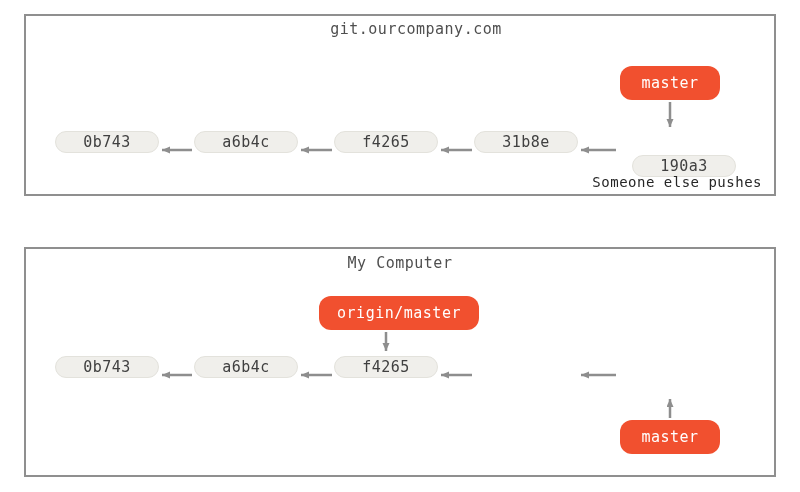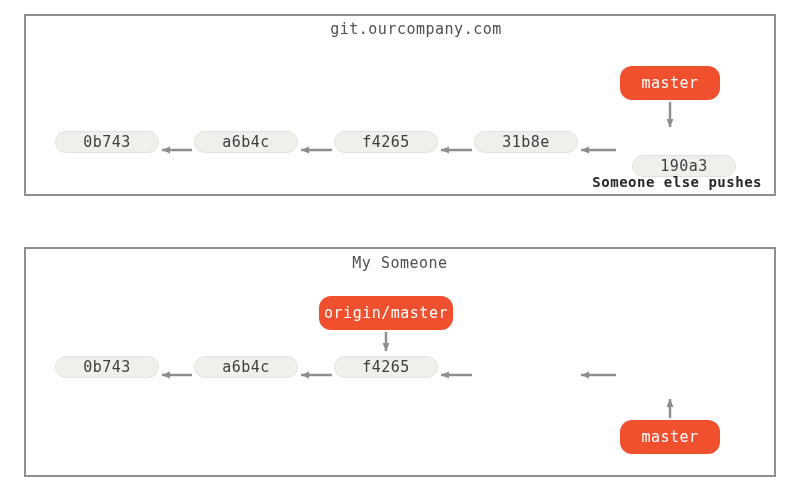--- a/index.html
+++ b/index.html
@@ -62,21 +62,21 @@
     display: flex;
     align-items: center;
     justify-content: center;
     font-size: 15px;
     letter-spacing: 0.5px;
     border-radius: 12px;
     z-index: 4;
   }
   .caption {
     position: absolute;
-    font-weight: bold;
+    font-weight: normal;
     font-size: 14px;
     letter-spacing: 0.5px;
     color: var(--caption-text, #262626);
     z-index: 4;
   }
 </style>
 </head>
 <body>
 
 <div class="canvas">
@@ -114,23 +114,23 @@
   <div class="commit-node" style="left:55px; top:131px;">0b743</div>
   <div class="commit-node" style="left:194px; top:131px;">a6b4c</div>
   <div class="commit-node" style="left:334px; top:131px;">f4265</div>
   <div class="commit-node" style="left:474px; top:131px;text-align:center;">31b8e</div>
   <div class="commit-node" style="left:632px; top:131px;margin-top:24px;">190a3</div>
 
   <div class="caption" style="right:38px; top:174px;">Someone else pushes</div>
 
   <div class="panel" style="left:24px; top:247px; width:752px; height:230px;"></div>
 
-  <div class="panel-title" style="left:24px; top:254px; width:752px;">My Someone</div>
+  <div class="panel-title" style="left:24px; top:254px; width:752px;">My Computer</div>
 
-  <div class="branch-label" style="left:319px; top:296px; width:134px;">origin/master</div>
+  <div class="branch-label" style="left:319px; top:296px; width:160px;">origin/master</div>
 
   <div class="commit-node" style="left:55px; top:356px;">0b743</div>
   <div class="commit-node" style="left:194px; top:356px;">a6b4c</div>
   <div class="commit-node" style="left:334px; top:356px;">f4265</div>
 
   <div class="branch-label" style="left:620px; top:420px; width:100px;">master</div>
 
 </div>
 
 </body></html>

